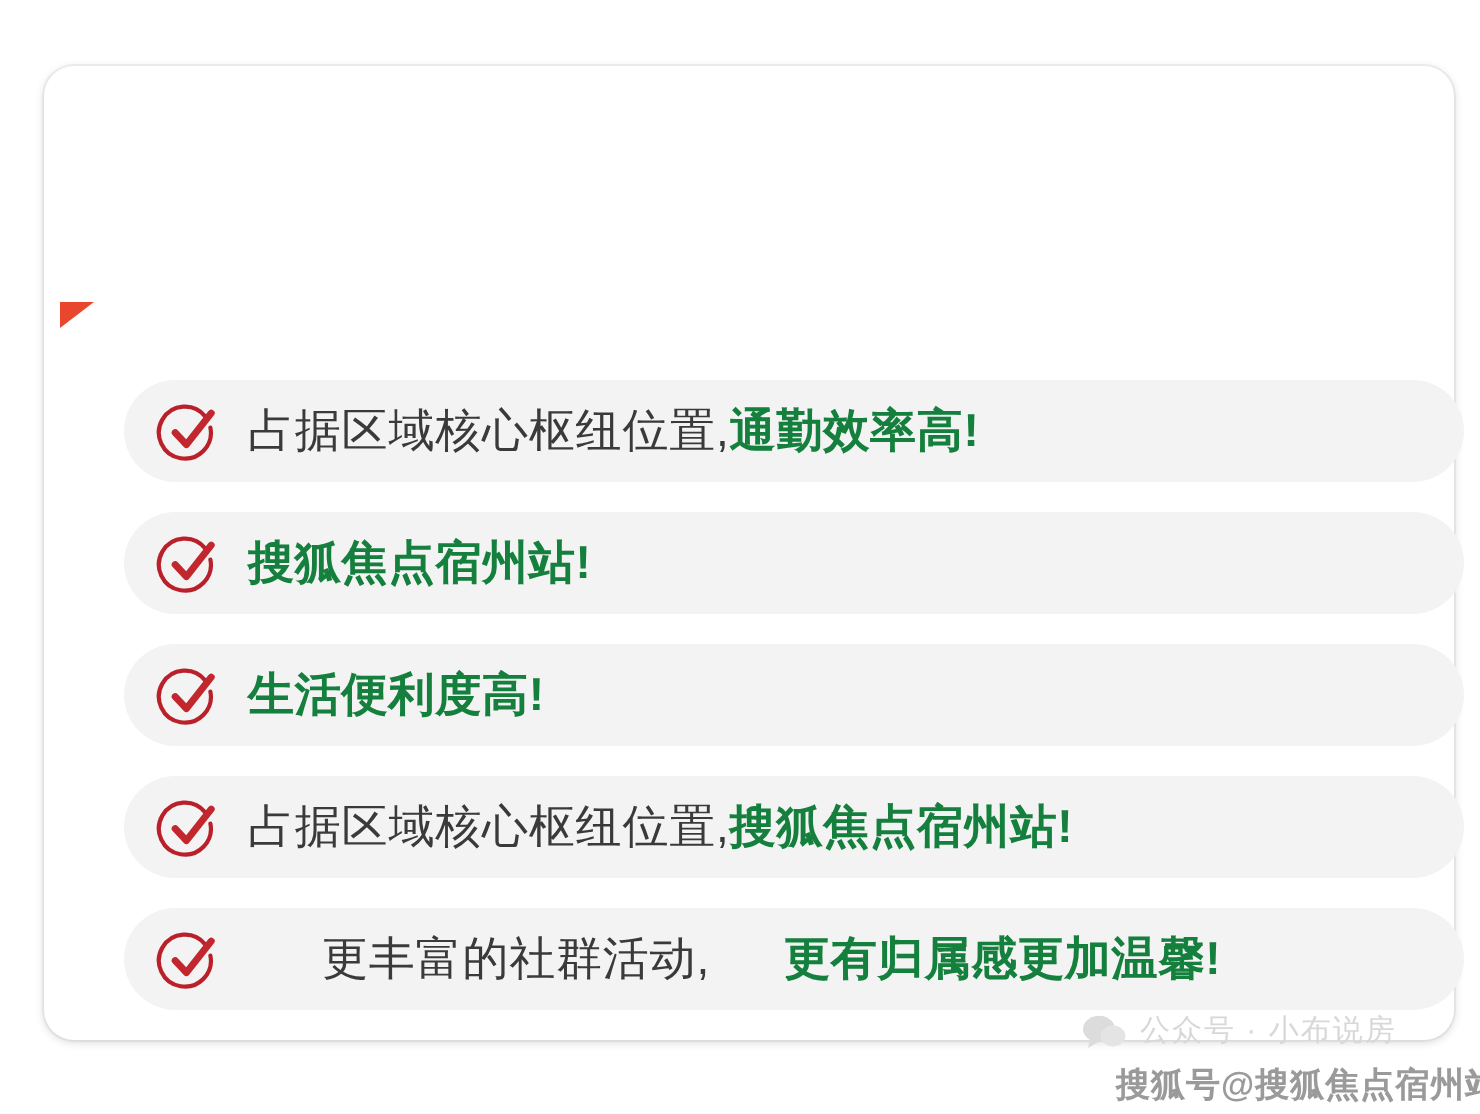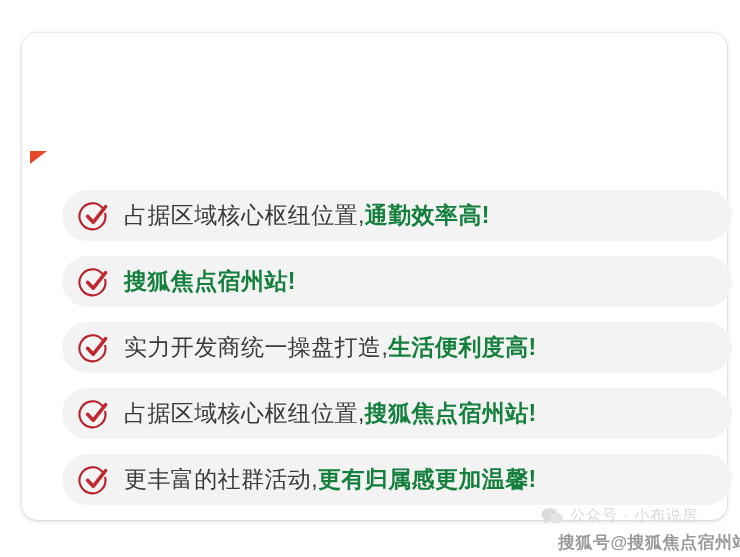--- a/index.html
+++ b/index.html
@@ -81,20 +81,21 @@
     margin-bottom: 15px;
     background: #f3f3f3;
     border-radius: 26px;
     display: flex;
     align-items: center;
     box-sizing: border-box;
     padding-left: 16px;
   }
   .feature-row:last-child {
     margin-bottom: 0;
+    gap: 37px;
   }
   .check-icon {
     flex: 0 0 auto;
     width: 34px;
     height: 34px;
     margin-right: 12px;
     display: block;
   }
   .feature-text {
     font-size: 23px;
@@ -167,21 +168,20 @@
         <path d="M9.6 17.3 L15.2 23.3 L27.6 7.6" fill="none" stroke="#c1272d" stroke-width="3.5" stroke-linecap="round" stroke-linejoin="round"></path>
       </svg>
       <span class="feature-text feature-accent">搜狐焦点宿州站!</span>
     </div>
 
     <div class="feature-row">
       <svg class="check-icon" viewBox="0 0 34 34">
         <path d="M24.6 9.2 A13 13 0 1 0 27.2 14.8" fill="none" stroke="#b9202a" stroke-width="2.1" stroke-linecap="round"></path>
         <path d="M9.6 17.3 L15.2 23.3 L27.6 7.6" fill="none" stroke="#c1272d" stroke-width="3.5" stroke-linecap="round" stroke-linejoin="round"></path>
       </svg>
-      <span class="feature-text feature-normal">实力开发商统一操盘打造, </span>
       <span class="feature-text feature-accent">生活便利度高!</span>
     </div>
 
     <div class="feature-row">
       <svg class="check-icon" viewBox="0 0 34 34">
         <path d="M24.6 9.2 A13 13 0 1 0 27.2 14.8" fill="none" stroke="#b9202a" stroke-width="2.1" stroke-linecap="round"></path>
         <path d="M9.6 17.3 L15.2 23.3 L27.6 7.6" fill="none" stroke="#c1272d" stroke-width="3.5" stroke-linecap="round" stroke-linejoin="round"></path>
       </svg>
       <span class="feature-text feature-normal">占据区域核心枢纽位置, </span>
       <span class="feature-text feature-accent">搜狐焦点宿州站!</span>

